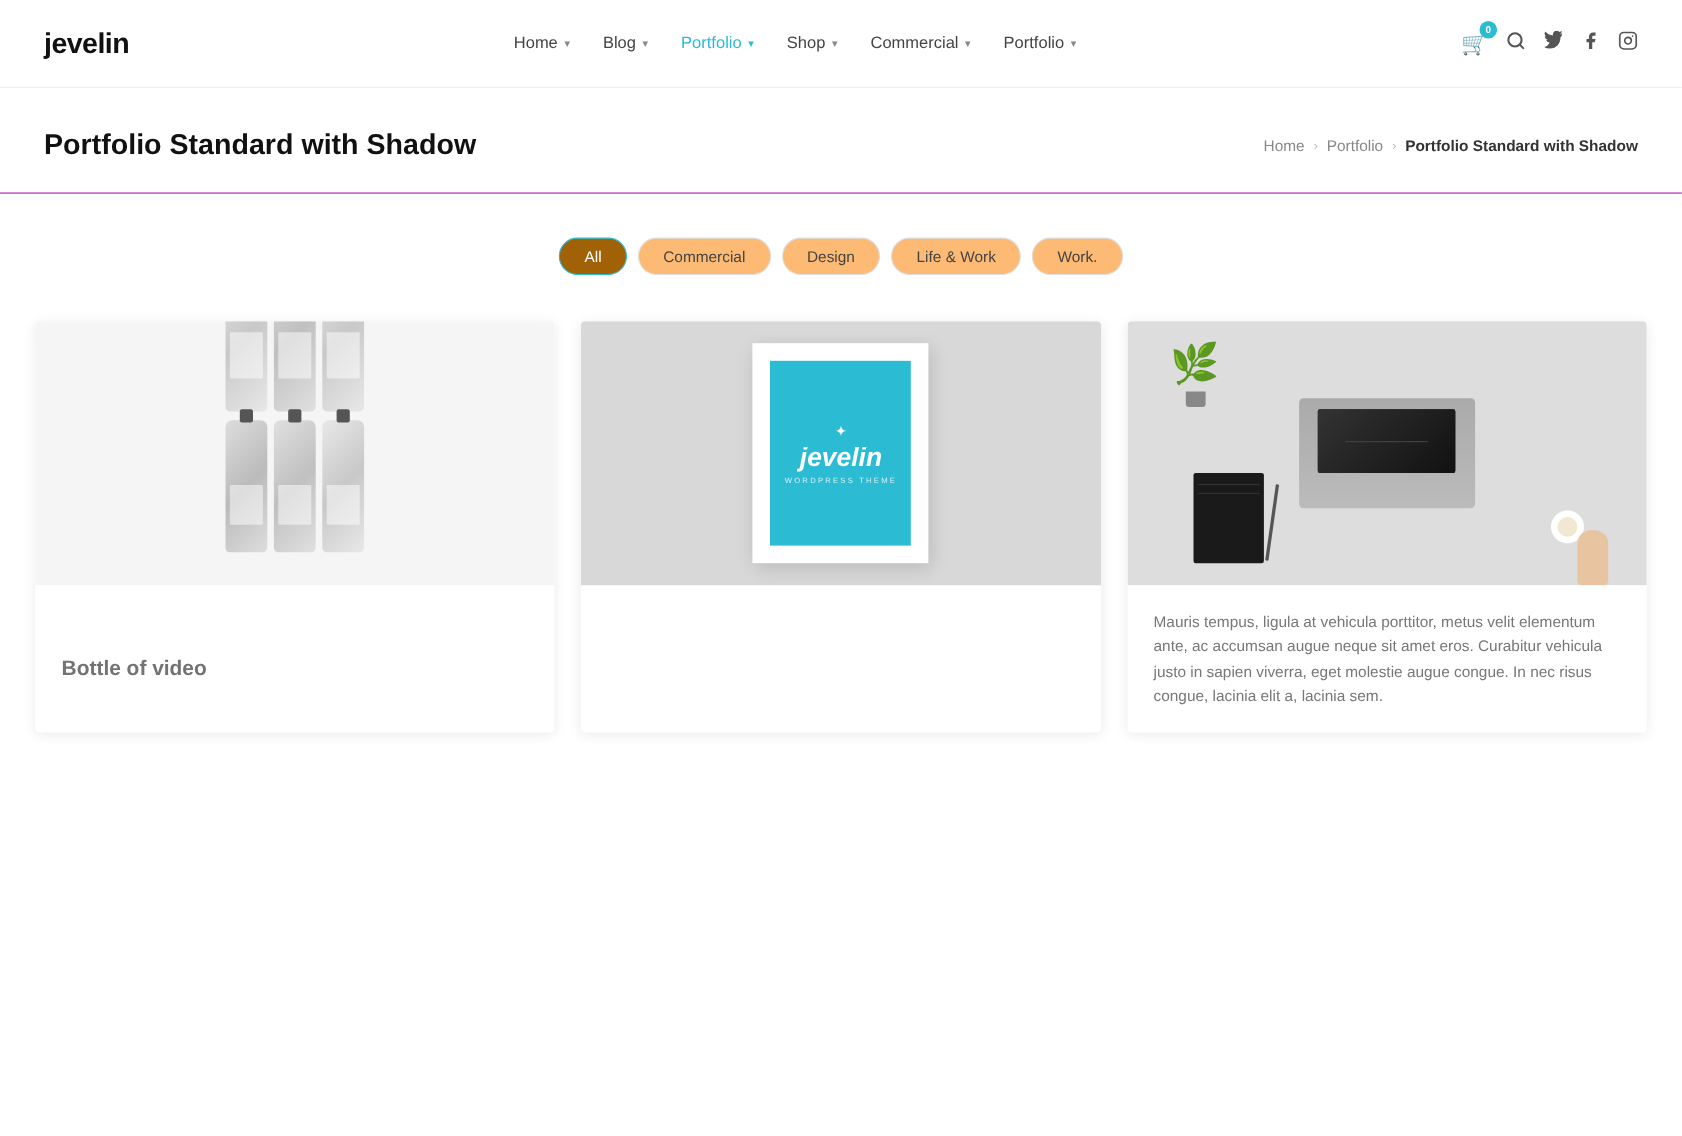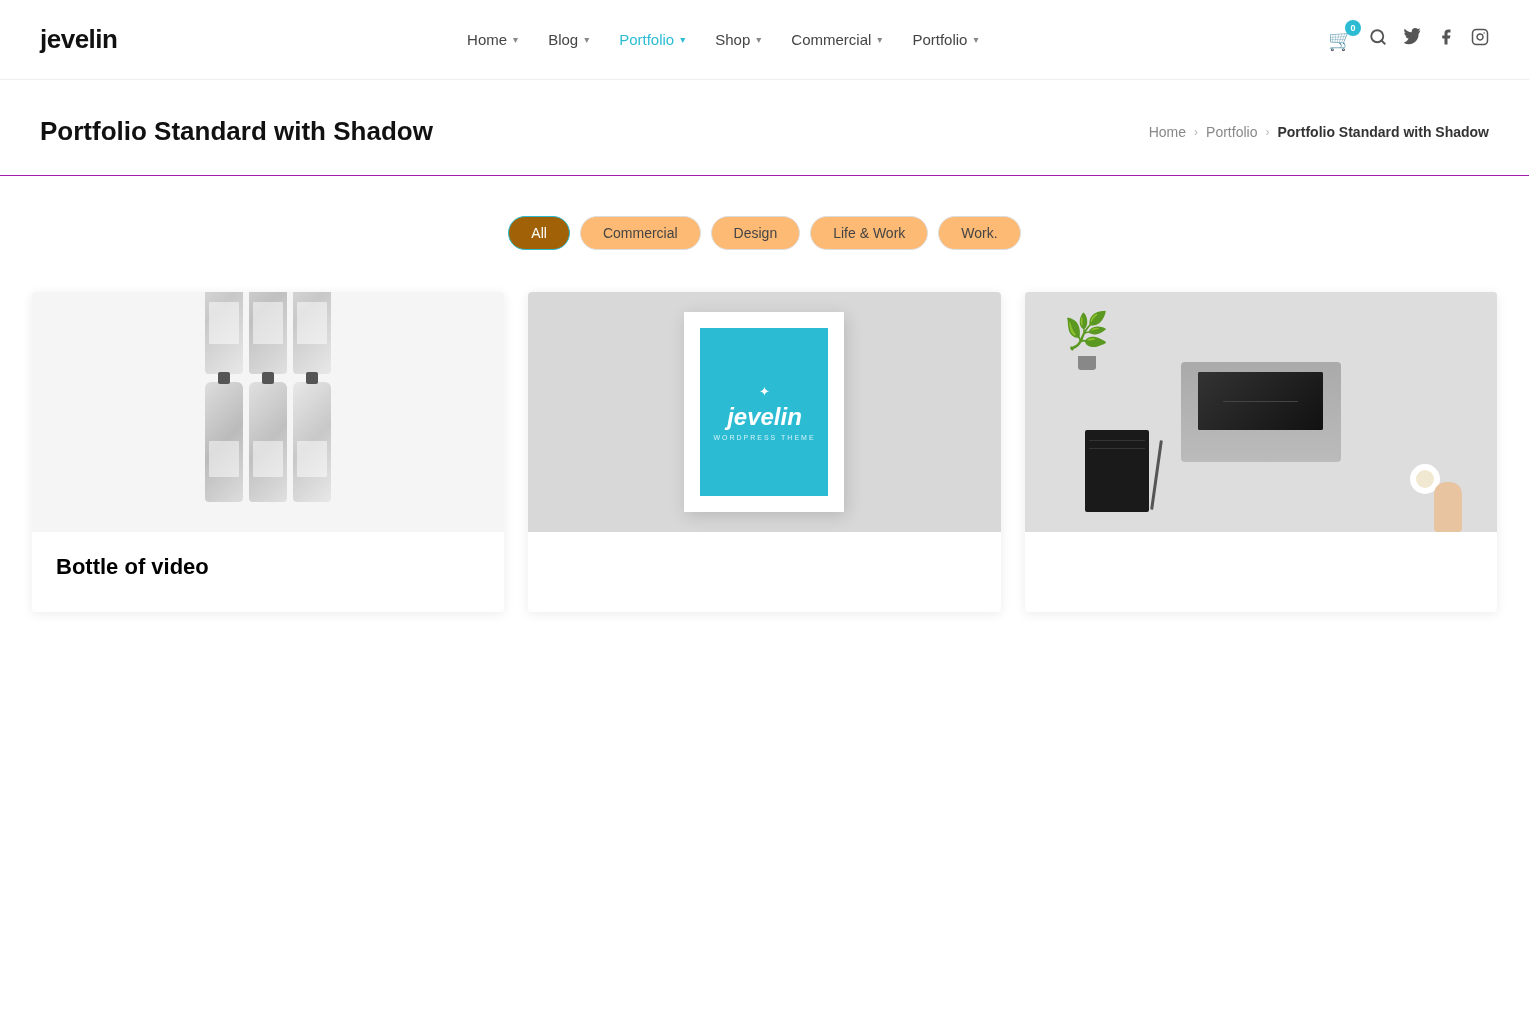--- a/index.html
+++ b/index.html
@@ -156,24 +156,25 @@
       height: 240px;
       display: flex;
       align-items: center;
       justify-content: center;
       overflow: hidden;
     }
     .card-body {
       padding: 22px 24px;
     }
     .card-title {
-      font-size: 22px;
+      font-size: 19px;
       font-weight: 700;
-      color: #000000;
+      color: #737373;
       margin-bottom: 10px;
+      margin-top: 44px;
     }
     .card-desc {
       font-size: 14px;
       line-height: 1.6;
       color: #777;
     }
 
     
     .card-img-bottles {
       background: #f5f5f5;
@@ -399,16 +400,17 @@
         <div style="position:absolute;bottom:22px;left:130px;width:3px;height:70px;background:#555;border-radius:1px;transform:rotate(8deg);"></div>
 
         <div style="position:absolute;right:55px;bottom:36px;width:34px;height:34px;background:#fff;border-radius:50%;border:2px solid #ddd;display:flex;align-items:center;justify-content:center;">
           <div style="width:18px;height:18px;background:#f0e8d0;border-radius:50%;"></div>
         </div>
 
         <div style="position:absolute;right:35px;bottom:0;width:28px;height:50px;background:#e8c4a0;border-radius:12px 12px 4px 4px;"></div>
       </div>
     </div>
     <div class="card-body">
+      <div class="card-desc">Mauris tempus, ligula at vehicula porttitor, metus velit elementum ante, ac accumsan augue neque sit amet eros. Curabitur vehicula justo in sapien viverra, eget molestie augue congue. In nec risus congue, lacinia elit a, lacinia sem.</div>
     </div>
   </div>
 
 </div>
 
 </body></html>

